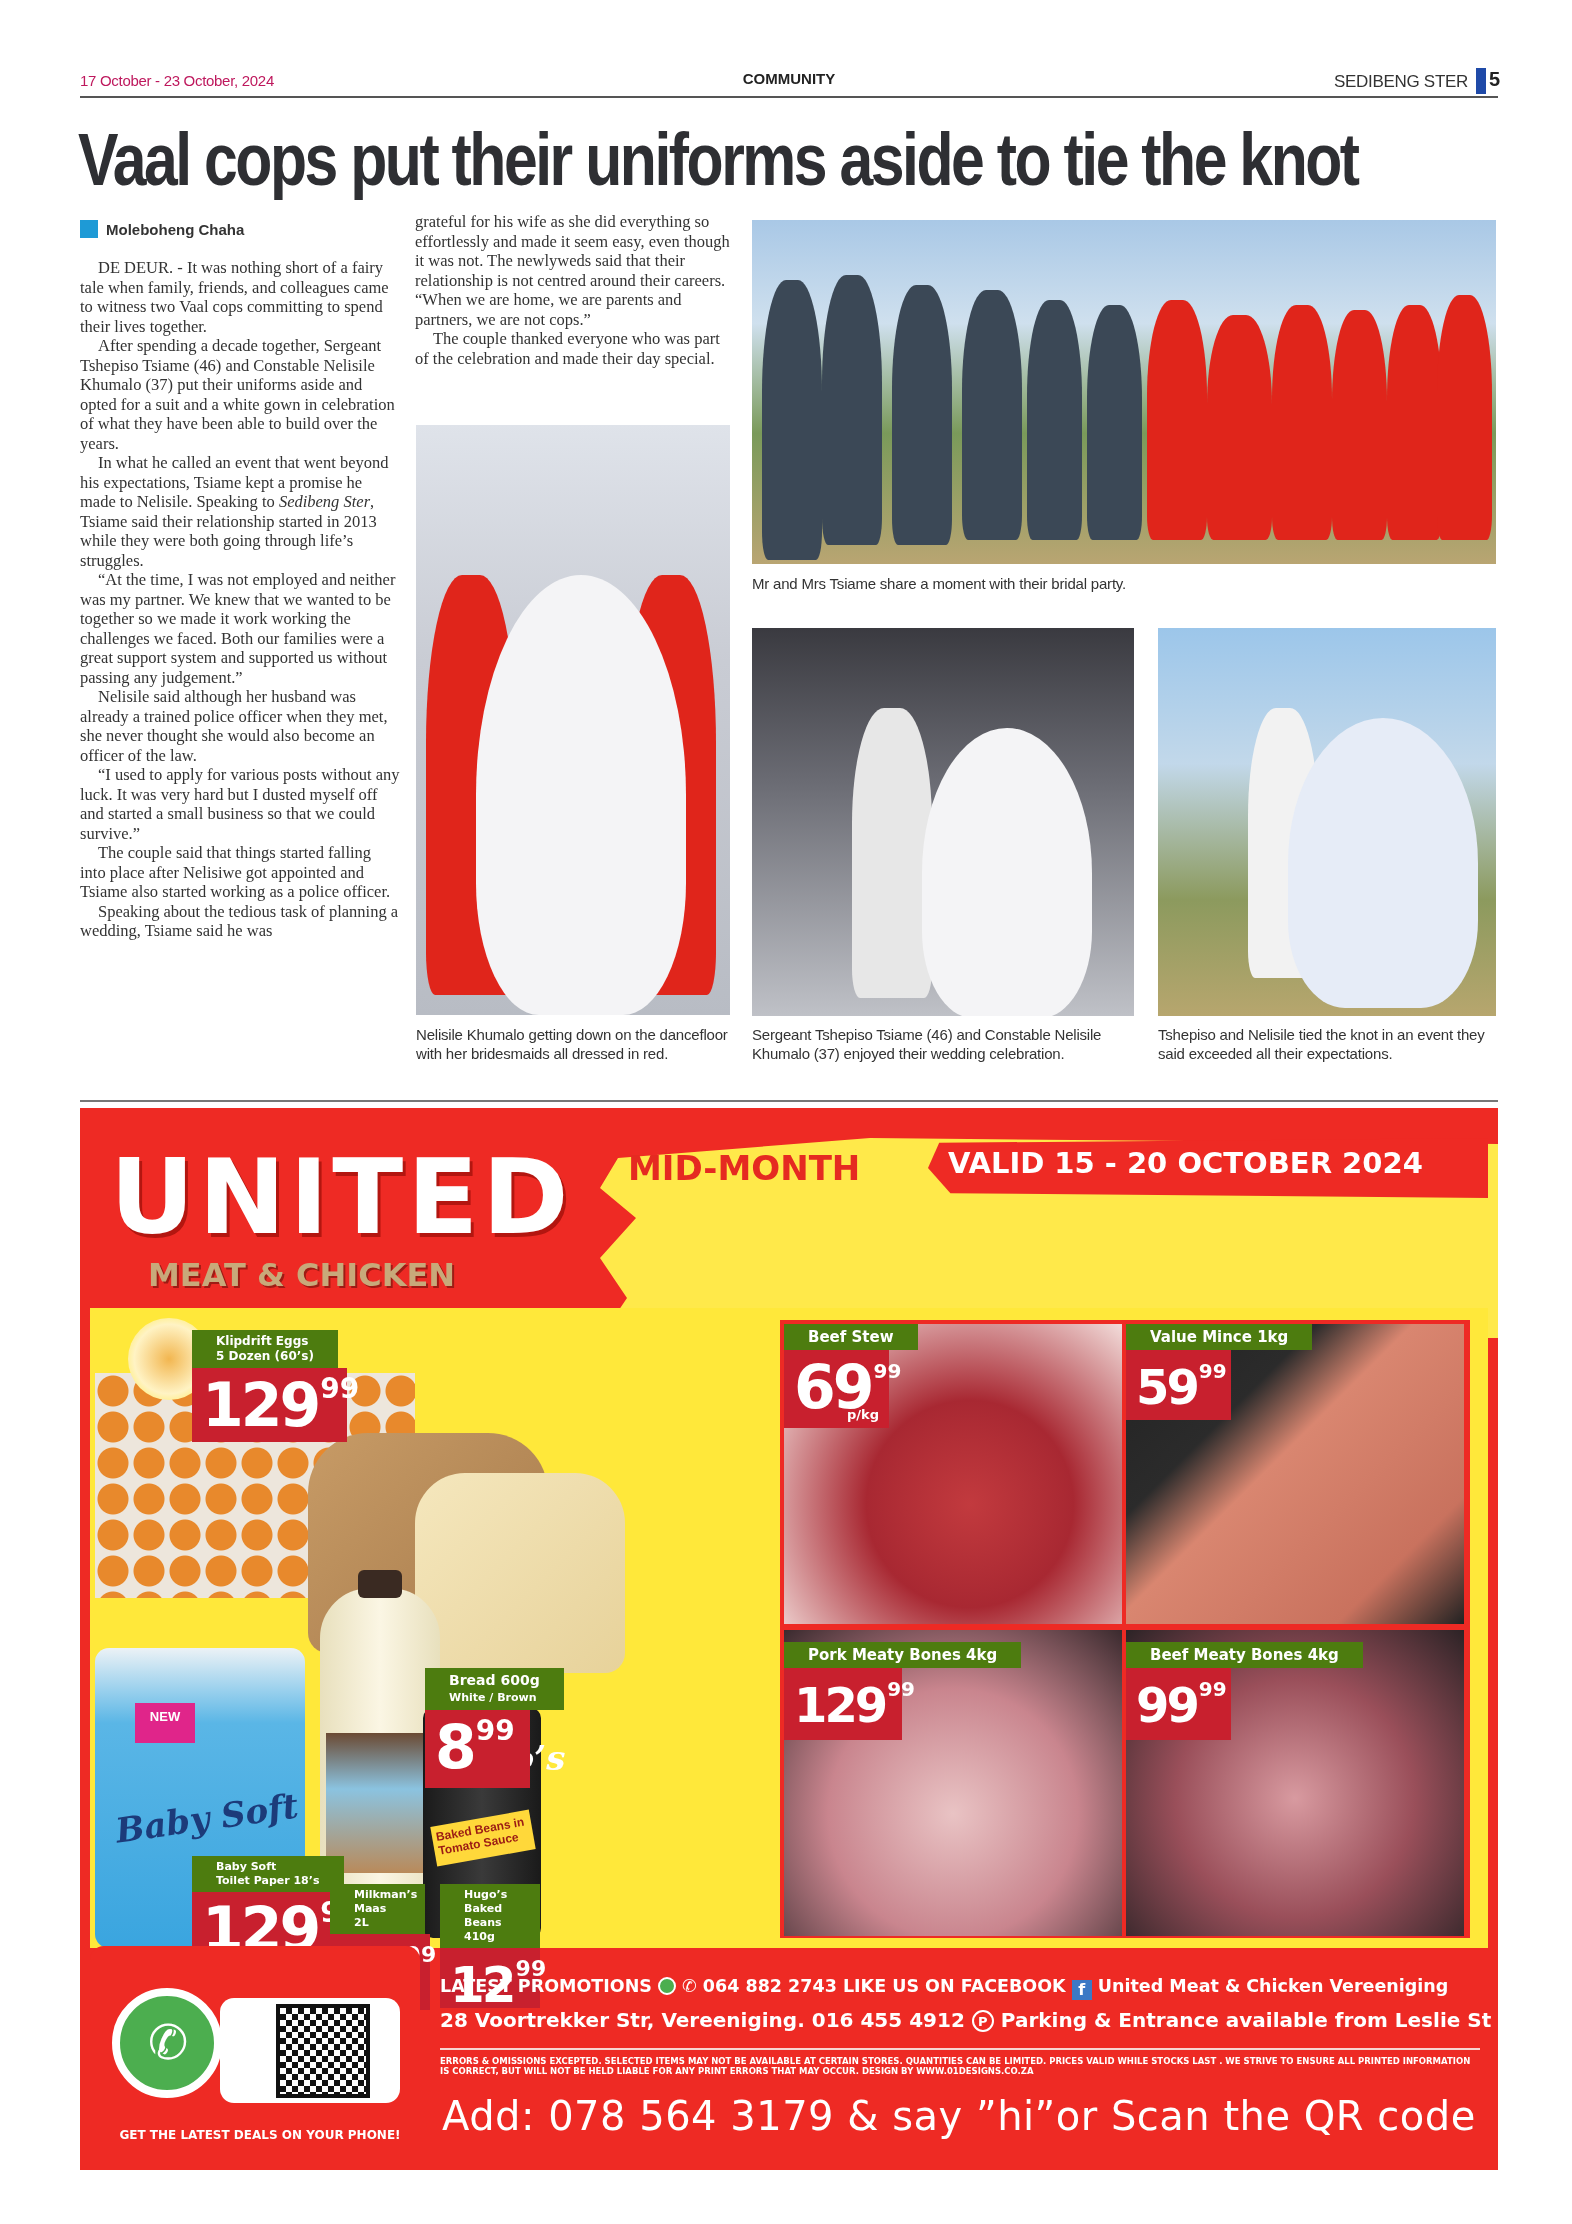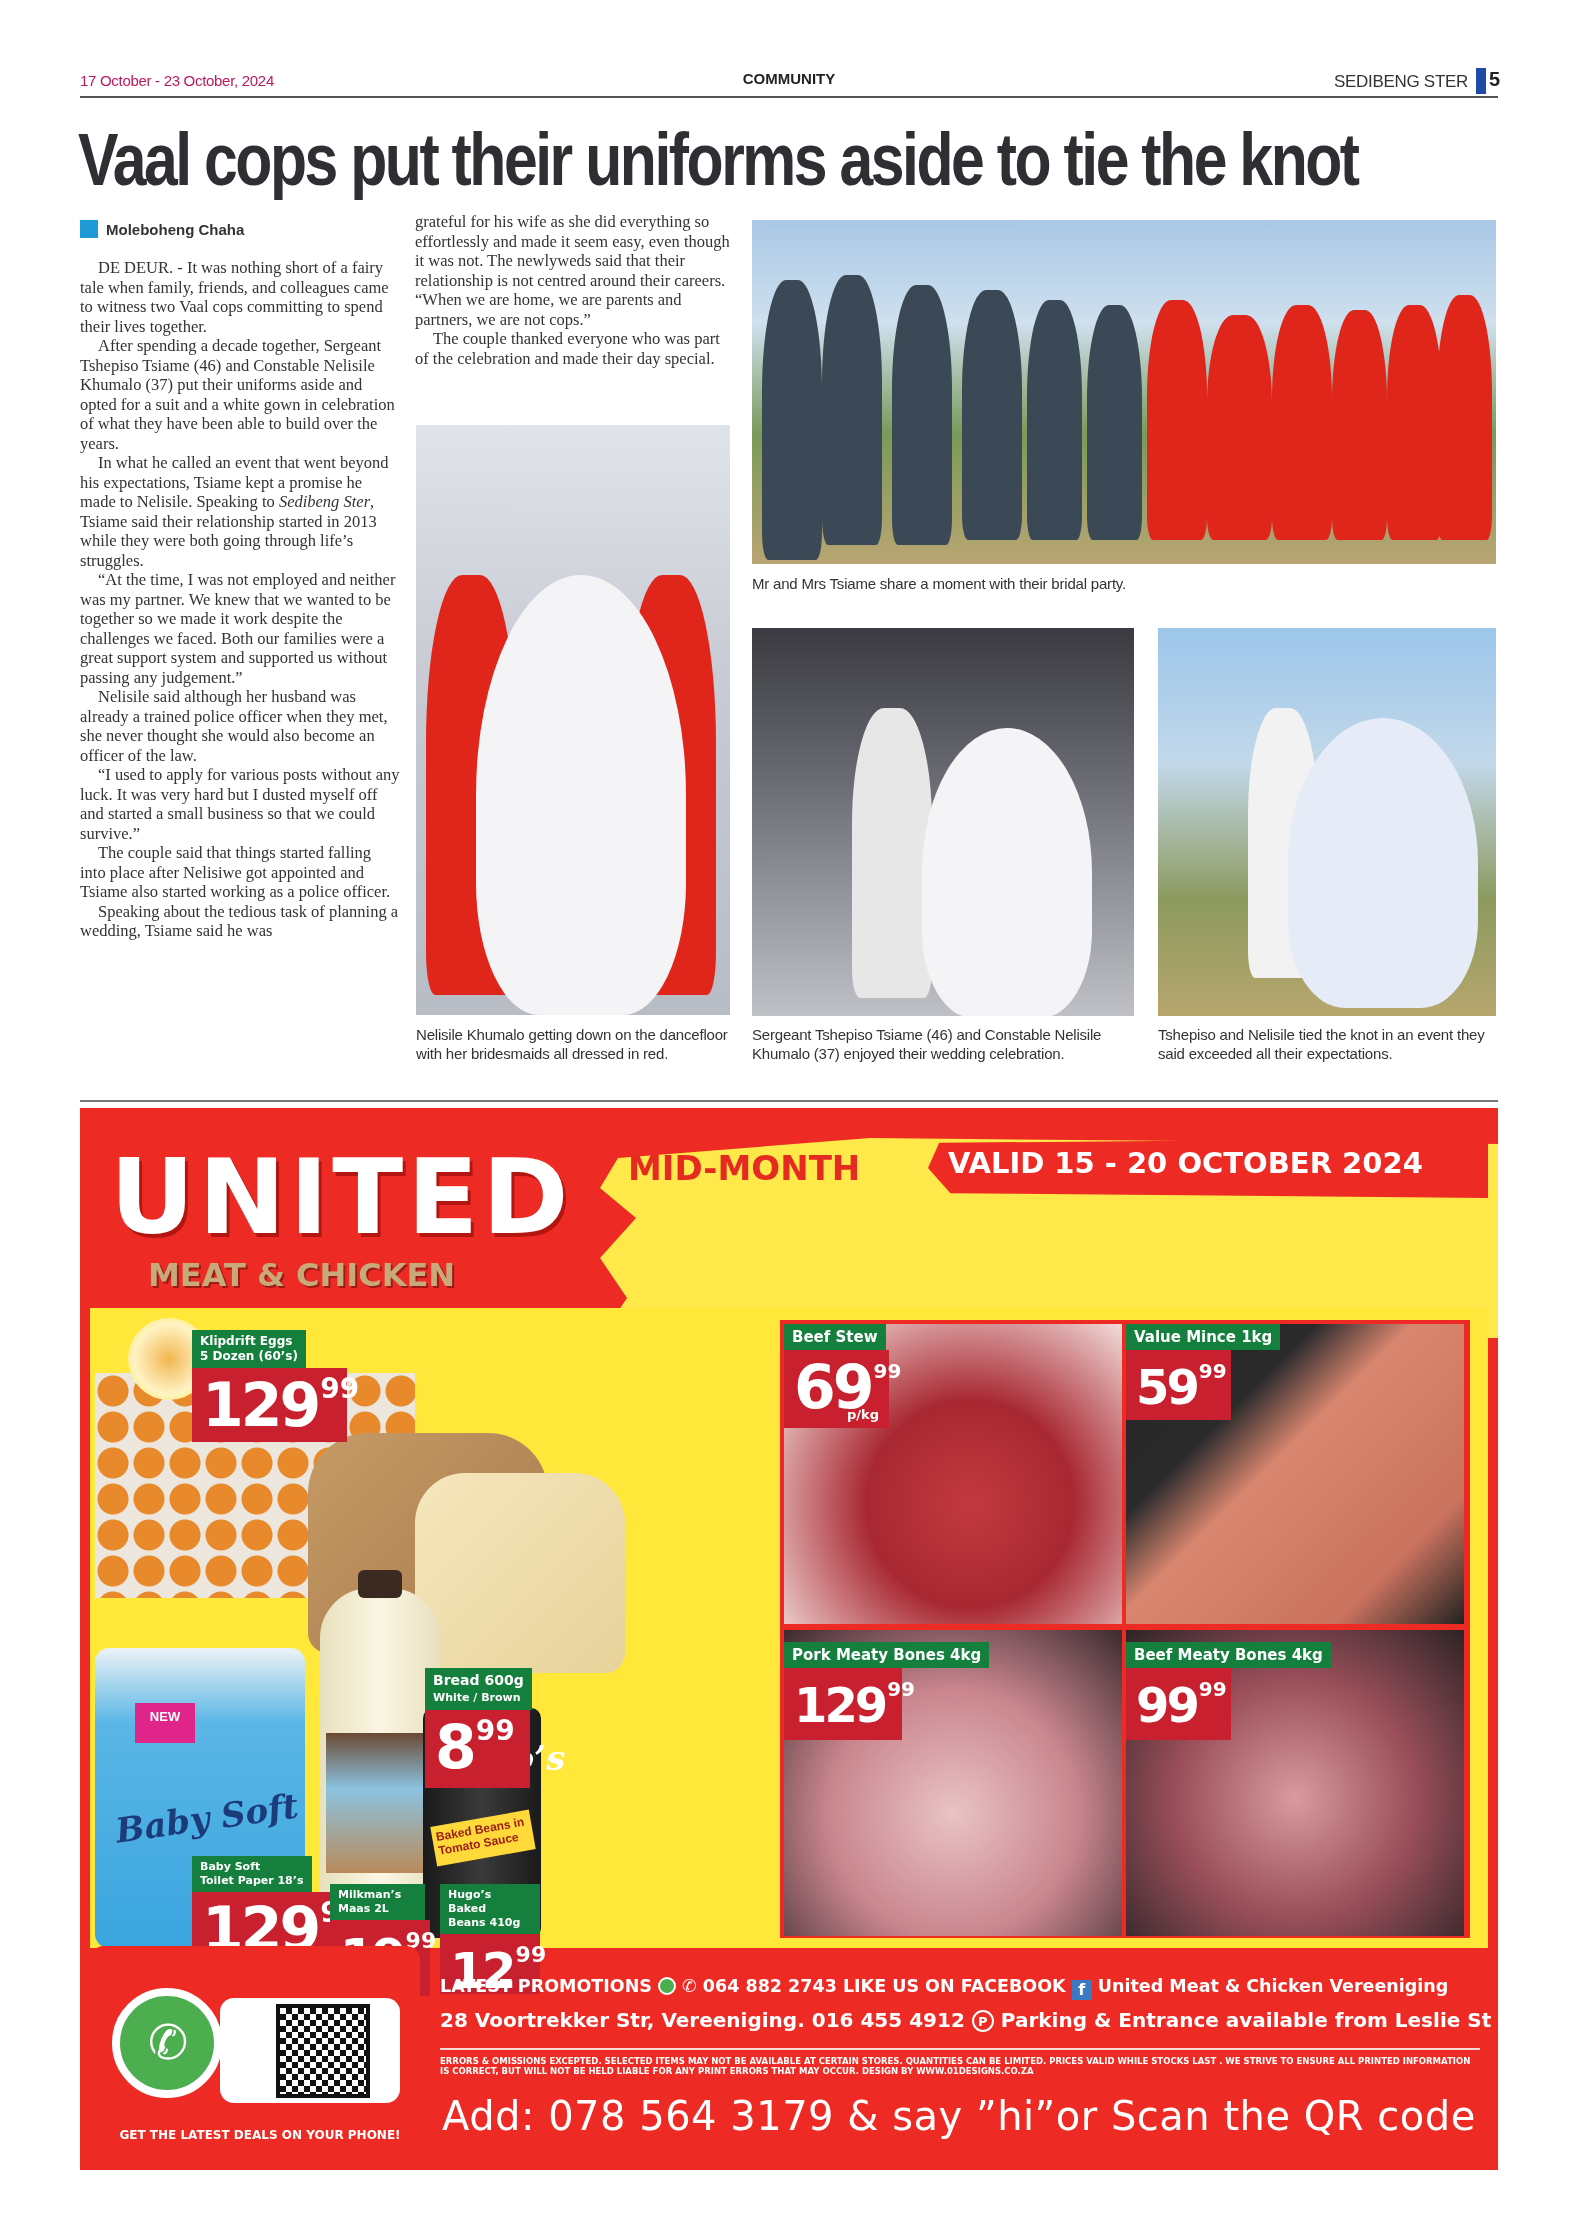--- a/index.html
+++ b/index.html
@@ -83,21 +83,21 @@
     .tp .new { position: absolute; left: 40px; top: 55px; width: 60px; height: 40px; background: #e0258a; color: #fff; font-size: 13px; font-weight: bold; text-align: center; padding-top: 6px; }
     .milk { position: absolute; left: 240px; top: 480px; width: 120px; height: 340px; border-radius: 50px 50px 14px 14px; background: linear-gradient(90deg, #e8e0bd, #fbf6e4 50%, #e8e0bd); }
     .milk .cap { position: absolute; left: 38px; top: -18px; width: 44px; height: 28px; background: #3a2a22; border-radius: 6px; }
     .milk .label { position: absolute; left: 6px; top: 145px; width: 108px; height: 140px; background: linear-gradient(180deg, #6b4a33 0%, #8bc3e0 40%, #b98a5a 100%); }
     .can { position: absolute; left: 343px; top: 600px; width: 118px; height: 230px; border-radius: 10px; background: linear-gradient(90deg, #1a1a1a, #3a3a3a 50%, #1a1a1a); }
     .can .brand { position: absolute; left: 8px; top: 30px; font-family: "DejaVu Serif", serif; font-style: italic; font-weight: bold; font-size: 34px; color: #fff; }
     .can .beans { position: absolute; left: 10px; top: 110px; width: 100px; height: 40px; background: #ffd83a; font-size: 12px; font-weight: bold; color: #9b1b14; padding: 4px; transform: rotate(-10deg); }
 
     
     .tag { position: absolute; }
-    .tag .lbl { display: inline-block; background: #15803d; color: #fff; font-family: "DejaVu Sans", sans-serif; font-weight: bold; font-size: 15px; line-height: 18px; padding: 4px 8px; }
+    .tag .lbl { display: inline-block; background: #4d7c0f; color: #fff; font-family: "DejaVu Sans", sans-serif; font-weight: bold; font-size: 15px; line-height: 18px; padding: 4px 24px; }
     .tag .price { background: #c8202e; color: #fff; font-family: "DejaVu Sans", sans-serif; font-weight: bold; padding: 6px 10px; display: flex; align-items: flex-start; }
     .tag .price .rand { font-size: 60px; line-height: 62px; letter-spacing: -3px; }
     .tag .price .cents { font-size: 28px; line-height: 30px; margin-left: 2px; }
     .tag .unit { font-family: "DejaVu Sans", sans-serif; font-size: 16px; font-weight: bold; color: #fff; position: absolute; right: 10px; bottom: 6px; }
 
     
     .wa-box { position: absolute; left: 10px; top: 838px; width: 330px; height: 214px; background: #ee2a24; border-radius: 14px 14px 0 0; }
     .wa-bubble { position: absolute; left: 32px; top: 880px; width: 110px; height: 110px; border-radius: 50%; background: #4cae4f; border: 8px solid #fff; }
     .wa-bubble span { position: absolute; left: 28px; top: 18px; font-size: 48px; color: #fff; }
     .qr-card { position: absolute; left: 140px; top: 890px; width: 180px; height: 105px; background: #fff; border-radius: 14px; }
@@ -130,21 +130,21 @@
 
 <div class="byline">
   <span class="sq"></span>
   <span class="name">Moleboheng Chaha</span>
 </div>
 
 <div class="col col1">
   <p>DE DEUR. - It was nothing short of a fairy tale when family, friends, and colleagues came to witness two Vaal cops committing to spend their lives together.</p>
   <p>After spending a decade together, Sergeant Tshepiso Tsiame (46) and Constable Nelisile Khumalo (37) put their uniforms aside and opted for a suit and a white gown in celebration of what they have been able to build over the years.</p>
   <p><span>In what he called an event that went beyond his expectations, Tsiame kept a promise he made to Nelisile. Speaking to </span><em>Sedibeng Ster</em><span>, Tsiame said their relationship started in 2013 while they were both going through life’s struggles.</span></p>
-  <p>“At the time, I was not employed and neither was my partner. We knew that we wanted to be together so we made it work despite the challenges we faced. Both our families were a great support system and supported us without passing any judgement.”</p>
+  <p>“At the time, I was not employed and neither was my partner. We knew that we wanted to be together so we made it work working the challenges we faced. Both our families were a great support system and supported us without passing any judgement.”</p>
   <p>Nelisile said although her husband was already a trained police officer when they met, she never thought she would also become an officer of the law.</p>
   <p>“I used to apply for various posts without any luck. It was very hard but I dusted myself off and started a small business so that we could survive.”</p>
   <p>The couple said that things started falling into place after Nelisiwe got appointed and Tsiame also started working as a police officer.</p>
   <p>Speaking about the tedious task of planning a wedding, Tsiame said he was</p>
 </div>
 
 <div class="col col2">
   <p style="text-indent:0">grateful for his wife as she did everything so effortlessly and made it seem easy, even though it was not. The newlyweds said that their relationship is not centred around their careers. “When we are home, we are parents and partners, we are not cops.”</p>
   <p>The couple thanked everyone who was part of the celebration and made their day special.</p>
 </div>

